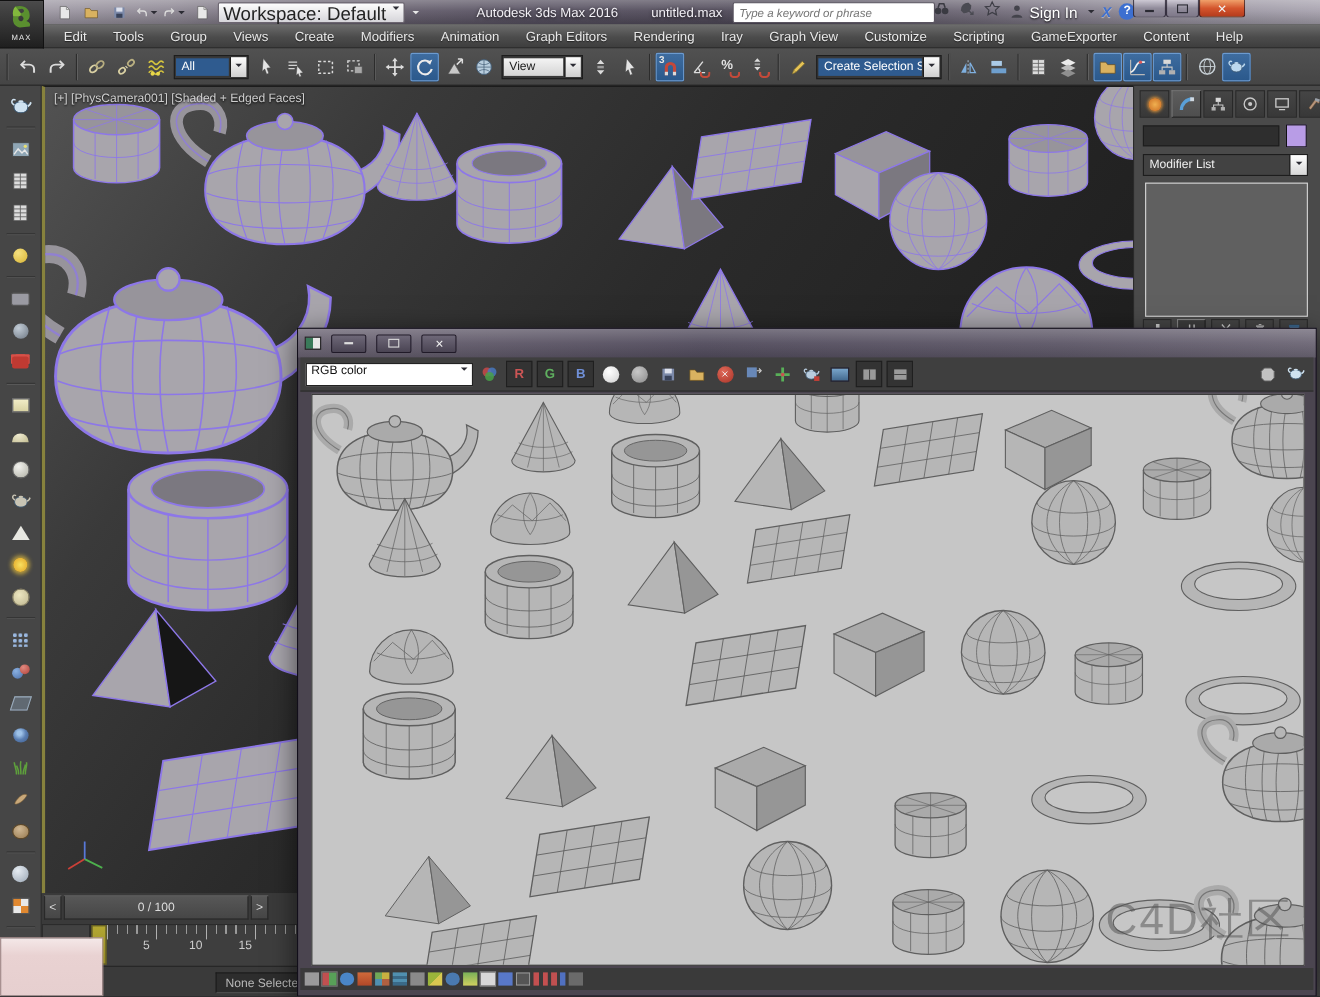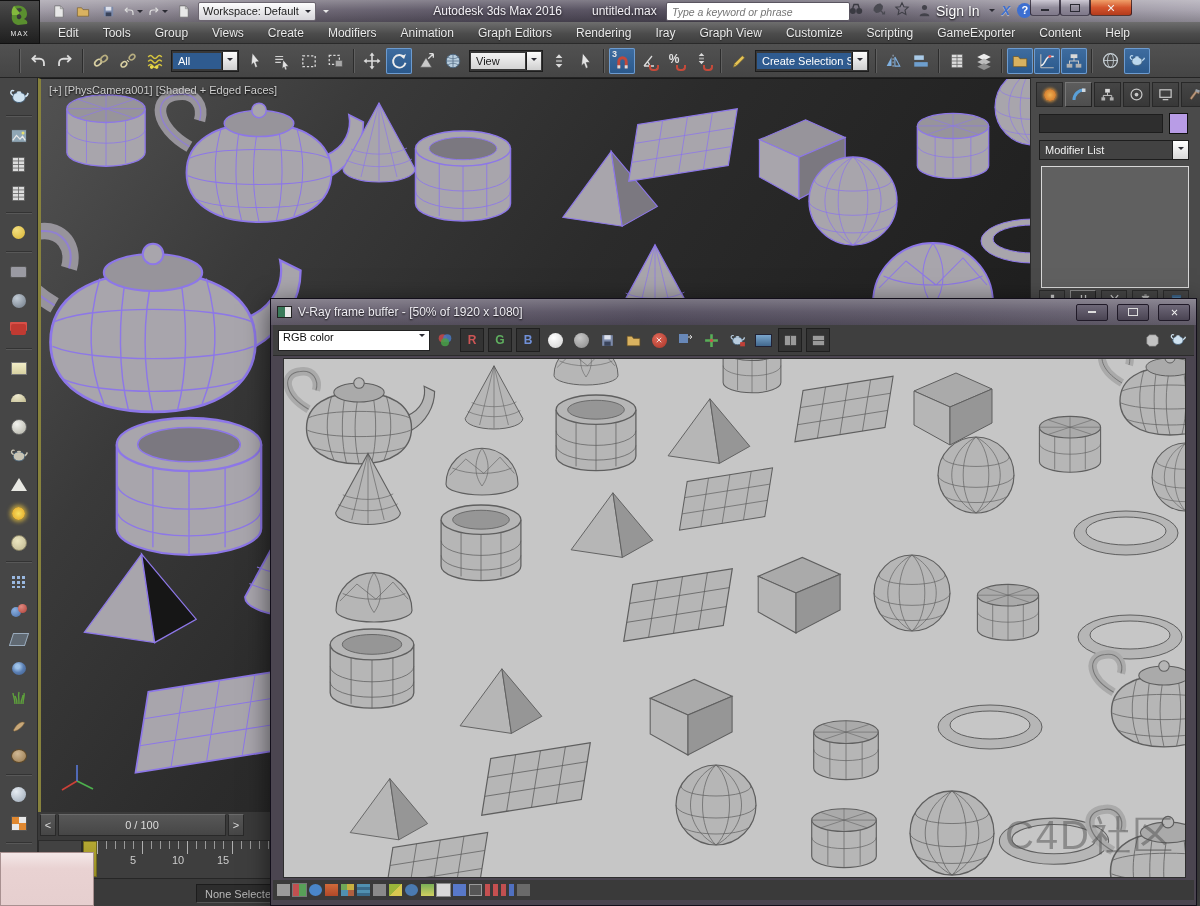--- a/index.html
+++ b/index.html
@@ -10,41 +10,41 @@
   #titlebar{left:0;top:0;width:1200px;height:22px;
     background:linear-gradient(180deg,rgba(255,255,255,.28),rgba(255,255,255,.05) 45%,rgba(0,0,0,.18)),
       linear-gradient(90deg,#a39ea9 0%,#8d8793 13%,#6b6472 24%,#565060 40%,#4e4857 58%,#6f6977 74%,#938e9b 88%,#a7a2ae 100%)}
   #logo{left:0;top:0;width:40px;height:44px;background:linear-gradient(#4a4a4a,#1f1f1f);
     border:1px solid #111;border-left:none;box-sizing:border-box;z-index:6;text-align:center}
   #logo .mx{font-size:7px;color:#e8e8e8;letter-spacing:1px;display:block;margin-top:-1px}
   .qat{left:48px;top:2px;display:flex;gap:5px;align-items:center;height:18px}
   .qbtn{width:20px;height:18px;display:flex;align-items:center;justify-content:center;position:relative}
   .caret{width:0;height:0;border:3px solid transparent;border-top-color:#2b2b33;margin-left:2px;margin-top:3px}
   .caretw{width:0;height:0;border:3px solid transparent;border-top-color:#e8e8e8;margin-left:2px;margin-top:3px}
-  .workspace{display:flex;align-items:center;height:17px;background:linear-gradient(#fdfdfd,#d6d5da);
-    border:1px solid #6c6670;border-radius:2px;padding:0 4px;font-size:11px;color:#222;gap:4px}
+  .workspace{display:flex;height:17px;background:linear-gradient(#fdfdfd,#d6d5da);
+    border:1px solid #6c6670;border-radius:2px;padding:0 4px;font-size:17px;color:#222;gap:4px}
   #wintitle{left:330px;top:4px;width:430px;display:flex;gap:30px;justify-content:center;
     font-size:12px;color:#f2f0f5;text-shadow:0 1px 3px rgba(0,0,0,.8)}
   #searchbox{left:666px;top:2px;width:172px;height:15px;background:#fff;border:1px solid #5a5560;border-radius:2px;
     font-style:italic;font-size:10.5px;color:#555;padding:1px 5px;font-family:"Liberation Sans",sans-serif}
   .tbicons{left:848px;top:1px;display:flex;align-items:center;gap:7px;height:19px}
   .signin{font-size:14px;color:#fff;text-shadow:0 1px 2px #000}
   .xblue{font-weight:bold;font-style:italic;color:#3d6fd0;font-size:13px;text-shadow:0 1px 1px rgba(255,255,255,.5)}
   .winbtns{left:1030px;top:0;display:flex}
   .wb{height:15px;border:1px solid rgba(20,15,30,.7);border-top:none;border-radius:0 0 3px 3px;
     display:flex;align-items:center;justify-content:center;
     background:linear-gradient(#cdc9d4,#918c9b 50%,#7e7889)}
   .wb.close{background:linear-gradient(#f0a06a,#d4552d 50%,#b43b1c)}
   
   #menubar{left:0;top:22px;width:1200px;height:22px;background:linear-gradient(#6e6e6e,#4c4c4c 55%,#3e3e3e);
     display:flex;align-items:center;padding-left:46px;box-sizing:border-box;border-bottom:1px solid #2a2a2a}
   .menu{font-size:12px;color:#e9e9e9;padding:0 12px;text-shadow:0 1px 1px #222;cursor:default}
   
   #toolbar{left:0;top:44px;width:1200px;height:34px;background:linear-gradient(#515151,#454545);
-    border-bottom:1px solid #242424;display:flex;align-items:center;padding-left:16px;box-sizing:border-box;gap:1px}
+    border-bottom:1px solid #242424;display:flex;align-items:center;padding-left:3px;box-sizing:border-box;gap:1px}
   .tsep{width:1px;height:24px;background:#2c2c2c;border-right:1px solid #606060;margin:0 3px}
   .tb{width:26px;height:26px;border-radius:2px;display:flex;align-items:center;justify-content:center;position:relative;flex:none}
   .tb.on{background:linear-gradient(#3f6da0,#2a588b);box-shadow:inset 0 0 0 1px #6d9bcf}
   .dotm{position:absolute;right:3px;bottom:3px;width:6px;height:4px;border:2px solid #c44a3a;border-top:none;border-radius:0 0 4px 4px}
   .ovl{position:absolute;left:3px;top:1px;font-size:9px;font-weight:bold;color:#e6e6e6}
   .dd{display:flex;align-items:center;border:1px solid #1d1d1d;background:#383838;height:20px;flex:none;margin:0 2px}
   .dd .val{font-size:11px;color:#fff;background:#2f5b8f;height:16px;line-height:16px;margin:1px;padding:0 5px;white-space:nowrap;overflow:hidden}
   .dd .arr{width:14px;height:18px;margin:1px 1px 1px 0;background:linear-gradient(#fdfdfd,#cfcfcf);
     display:flex;align-items:center;justify-content:center;border-left:1px solid #1d1d1d}
   .dd.light .val{background:linear-gradient(#f4f4f4,#d4d4d4);color:#1a1a1a}
@@ -874,21 +874,20 @@
     </div>
     <div id="statusrow">
       <span id="selfield">None Selected</span>
     </div>
   </div>
   <div id="pinkbox" class="abs"></div>
 
   <div id="vfb" class="abs">
     <div id="vfbtitle">
       <span style="width:13px;height:10px;background:linear-gradient(90deg,#3a7a5a 50%,#e8e8e8 50%);border:1px solid #222"></span>
-      <span class="t">V-Ray frame buffer - [50% of 1920 x 1080]</span>
       <span class="vwb">
           <span style="width:8px;height:2px;background:#ddd"></span>
         </span>
       <span class="vwb">
           <span style="width:8px;height:6px;border:1.5px solid #ddd"></span>
         </span>
       <span class="vwb">
           <svg width="9" height="9" viewBox="0 0 16 16">
             <use href="#i-xmark"></use>
           </svg>

